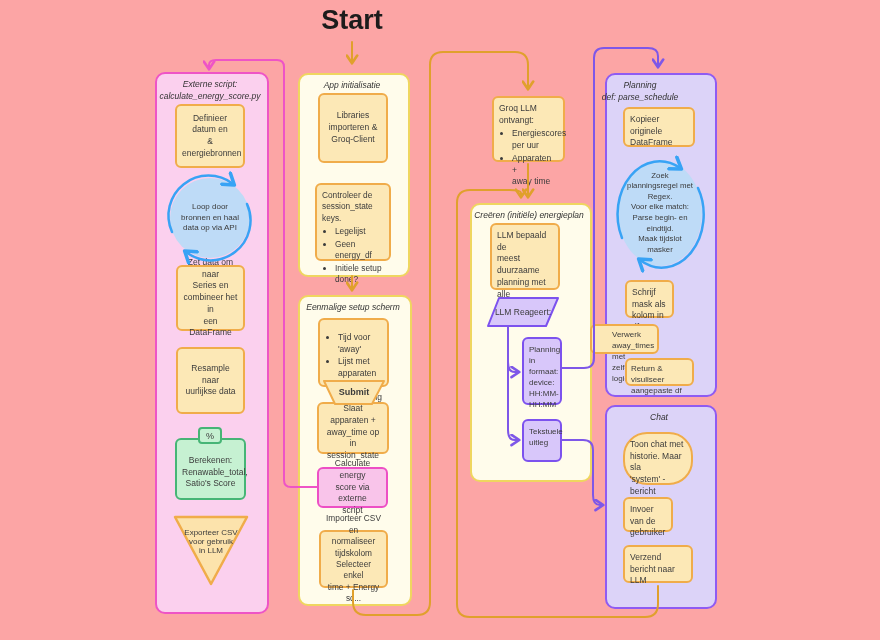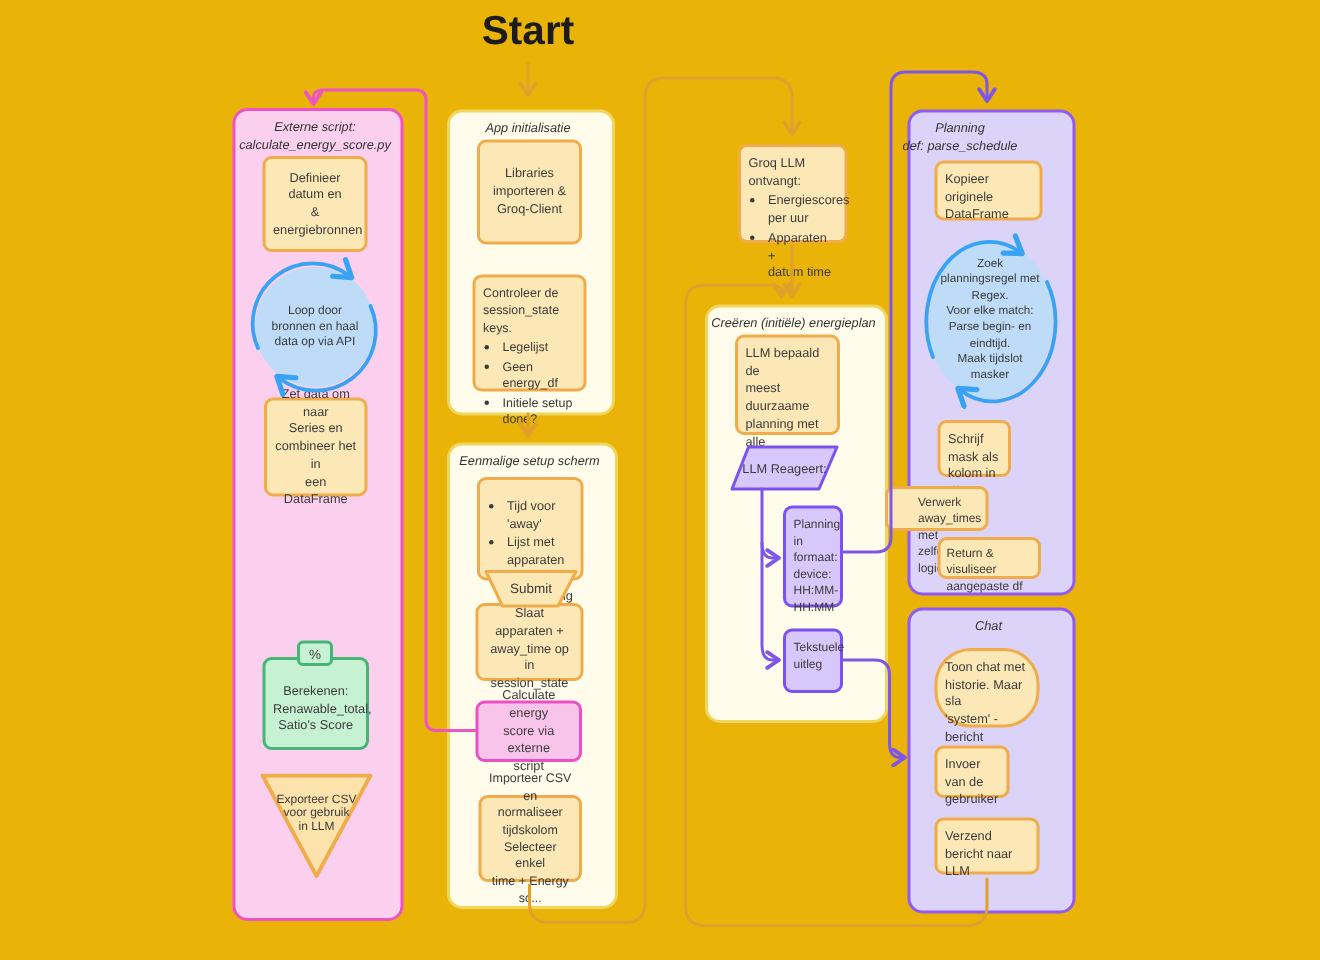--- a/index.html
+++ b/index.html
@@ -1,16 +1,16 @@
 <!DOCTYPE html>
 <html><head>
 <meta charset="utf-8">
 <style>
   html,body{margin:0;padding:0;}
-  .canvas{position:relative;width:880px;height:640px;background:#eab308;overflow:hidden;
+  .canvas{position:relative;width:880px;height:640px;background:#fca5a5;overflow:hidden;
           font-family:"Liberation Sans",sans-serif;color:#3b3b3b;}
   .title{position:absolute;left:300px;top:5px;width:104px;text-align:center;
          font-size:27px;font-weight:600;color:#1c1c1c;}
   .sec{position:absolute;border-radius:10px;border:2px solid;z-index:1;}
   .sec.pink{background:#FBD0EE;border-color:#EE54C6;}
   .sec.cream{background:#FFFCEB;border-color:#EFD65F;}
   .sec.purple{background:#DCD3F8;border-color:#8F5BF2;}
   .sec-hdr{position:absolute;top:6px;left:0;right:0;text-align:center;font-style:italic;
            font-size:8.5px;line-height:1.45;color:#333;white-space:pre-line;z-index:2;}
   .node{position:absolute;border-radius:6px;border:2px solid;font-size:8.5px;line-height:1.38;
@@ -27,21 +27,21 @@
           justify-content:center;text-align:center;font-size:8px;line-height:1.35;z-index:2;}
   .circle span{display:block;width:100%;white-space:pre-line;}
   .tab{position:absolute;background:#C6F1D2;border:2px solid #46B576;border-radius:4px;
        font-size:9px;display:flex;align-items:center;justify-content:center;z-index:3;box-sizing:border-box;}
   ul.blist{margin:2px 0 0;padding-left:13px;text-align:left;}
   ul.blist li{margin:0 0 1px;white-space:pre-line;}
   .shape{position:absolute;z-index:2;}
   .shape-label{position:absolute;z-index:3;display:flex;align-items:center;justify-content:center;
                text-align:center;font-size:8.5px;white-space:pre-line;}
   .overlay{position:absolute;left:0;top:0;width:880px;height:640px;z-index:4;pointer-events:none;}
-  .bold{font-weight:normal;}
+  .bold{font-weight:bold;}
 </style>
 </head>
 <body>
 
 <div class="canvas">
 
   <div class="title">Start</div>
 
   <div class="sec pink" style="left:155px;top:72px;width:110px;height:538px;"></div>
   <div class="sec-hdr" style="left:155px;top:78px;width:110px;">Externe script:
@@ -54,20 +54,24 @@
   <div class="circle" style="left:170px;top:178px;width:80px;height:80px;">
       <span>Loop door
 bronnen en haal
 data op via API</span>
     </div>
   <div class="node yellow" style="left:176px;top:265px;width:69px;height:66px;">
       <span>Zet data om naar
 Series en
 combineer het in
 een DataFrame</span>
+    </div>
+  <div class="node yellow" style="left:176px;top:347px;width:69px;height:67px;">
+      <span>Resample naar
+uurlijkse data</span>
     </div>
   <div class="tab" style="left:198px;top:427px;width:24px;height:17px;">
       <span>%</span>
     </div>
   <div class="node green" style="left:175px;top:438px;width:71px;height:62px;padding-top:12px;">
       <span>Berekenen:
 Renawable_total,
 Satio's Score</span>
     </div>
 
@@ -139,21 +143,21 @@
     </div>
 
   <div class="node yellow left" style="left:492px;top:96px;width:73px;height:66px;">
     <div style="width:100%;">
       <span>Groq LLM
 ontvangt:</span>
       <ul class="blist">
         <li>Energiescores
 per uur</li>
         <li>Apparaten +
-datum time</li>
+away time</li>
       </ul>
     </div>
   </div>
 
   <div class="sec cream" style="left:470px;top:203px;width:118px;height:275px;"></div>
   <div class="sec-hdr" style="left:470px;top:209px;width:118px;">Creëren (initiële) energieplan</div>
 
   <div class="node yellow left" style="left:490px;top:223px;width:70px;height:67px;">
       <span>LLM bepaald de
 meest duurzaame

